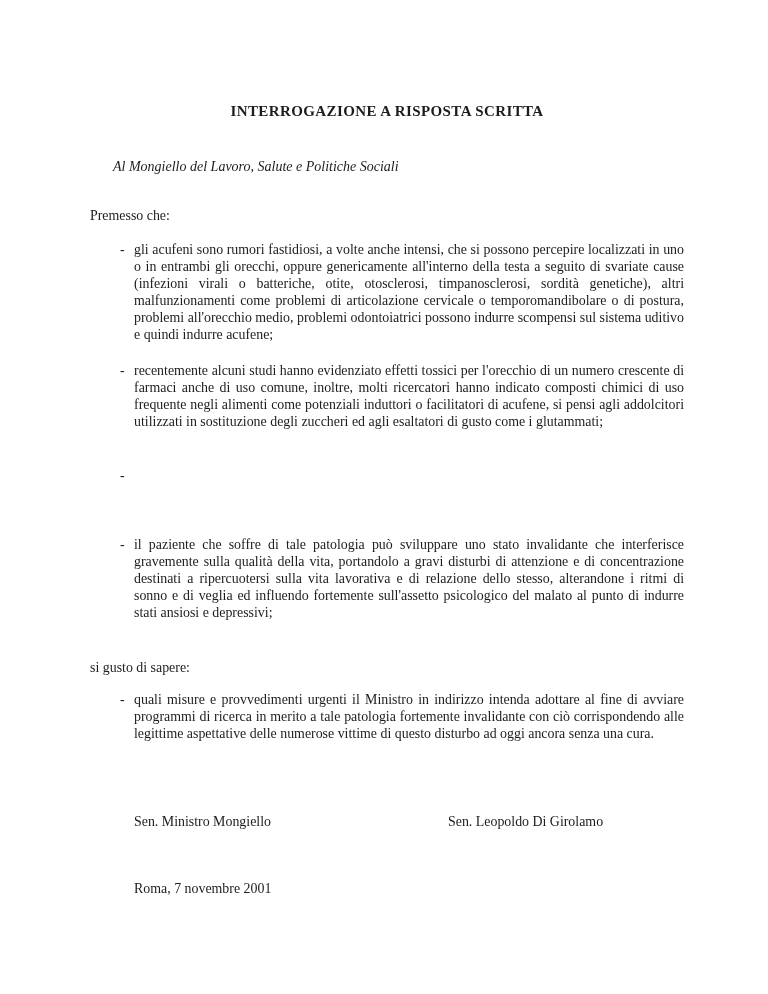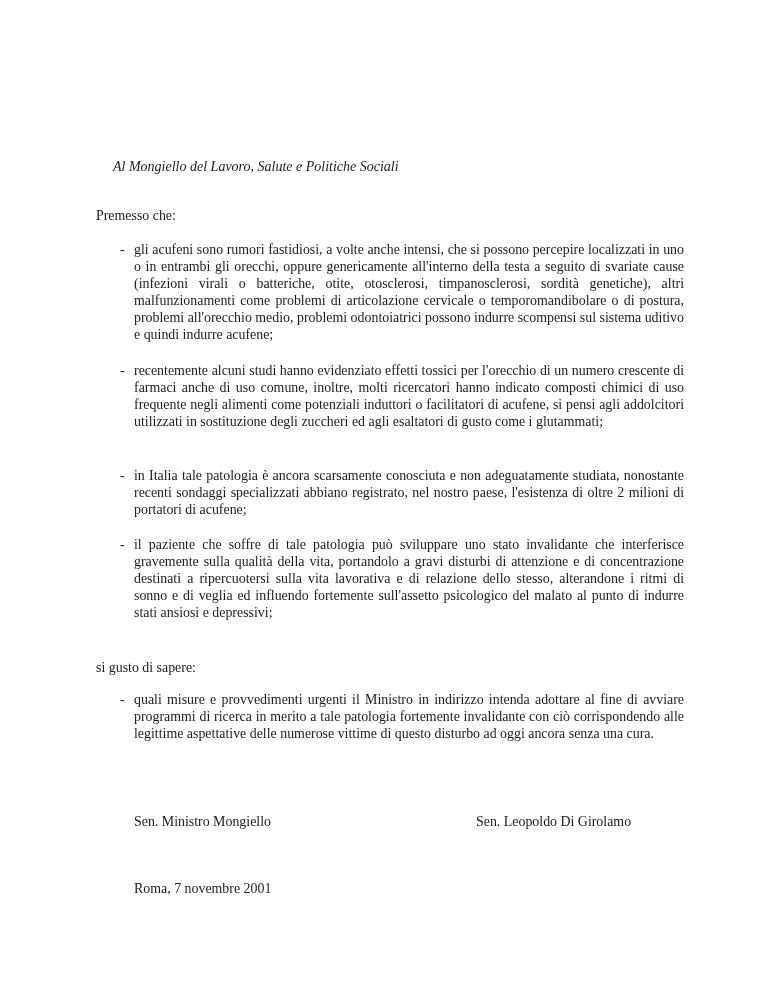--- a/index.html
+++ b/index.html
@@ -32,21 +32,21 @@
   .addressee {
     position: absolute;
     top: 158px;
     left: 113px;
     font-style: italic;
     font-size: 14px;
     white-space: nowrap;
   }
   .section-label {
     position: absolute;
-    left: 96px;
+    left: 90px;
     white-space: nowrap;
   }
   .label-premise { top: 207px; }
   .label-request { top: 659px; }
   .bullet {
     position: absolute;
     left: 90px;
     width: 594px;
     padding-left: 44px;
     box-sizing: border-box;
@@ -61,51 +61,51 @@
   .bullet-2 { top: 362px; }
   .bullet-3 { top: 467px; }
   .bullet-4 { top: 536px; }
   .bullet-5 { top: 691px; }
   .signature {
     position: absolute;
     top: 813px;
     white-space: nowrap;
   }
   .signature-1 { left: 134px; }
-  .signature-2 { left: 448px; margin-left: 28px; }
+  .signature-2 { left: 448px; }
   .dateline {
     position: absolute;
     top: 880px;
     left: 134px;
     white-space: nowrap;
   }
 </style>
 </head>
 <body>
 
 <div class="page">
 
+  <div class="doc-title">INTERROGAZIONE A RISPOSTA SCRITTA</div>
 
   <div class="addressee">Al Mongiello del Lavoro, Salute e Politiche Sociali</div>
 
   <div class="section-label label-premise">Premesso che:</div>
 
   <div class="bullet bullet-1">
     <span class="marker">-</span>
     <span>gli acufeni sono rumori fastidiosi, a volte anche intensi, che si possono percepire localizzati in uno o in entrambi gli orecchi, oppure genericamente all'interno della testa a seguito di svariate cause (infezioni virali o batteriche, otite, otosclerosi, timpanosclerosi, sordità genetiche), altri malfunzionamenti come problemi di articolazione cervicale o temporomandibolare o di postura, problemi all'orecchio medio, problemi odontoiatrici possono indurre scompensi sul sistema uditivo e quindi indurre acufene;</span>
   </div>
 
   <div class="bullet bullet-2">
     <span class="marker">-</span>
     <span>recentemente alcuni studi hanno evidenziato effetti tossici per l'orecchio di un numero crescente di farmaci anche di uso comune, inoltre, molti ricercatori hanno indicato composti chimici di uso frequente negli alimenti come potenziali induttori o facilitatori di acufene, si pensi agli addolcitori utilizzati in sostituzione degli zuccheri ed agli esaltatori di gusto come i glutammati;</span>
   </div>
 
   <div class="bullet bullet-3">
     <span class="marker">-</span>
-    <span>in Italia tale patologia è ancora scarsamente conosciuta e non adeguatamente studiata, nonostante recenti sondaggi specializzati abbiano registrato, nel nostro paese, l'esistenza di oltre 2 milioni di portatori di acufene;</span>
   </div>
 
   <div class="bullet bullet-4">
     <span class="marker">-</span>
     <span>il paziente che soffre di tale patologia può sviluppare uno stato invalidante che interferisce gravemente sulla qualità della vita, portandolo a gravi disturbi di attenzione e di concentrazione destinati a ripercuotersi sulla vita lavorativa e di relazione dello stesso, alterandone i ritmi di sonno e di veglia ed influendo fortemente sull'assetto psicologico del malato al punto di indurre stati ansiosi e depressivi;</span>
   </div>
 
   <div class="section-label label-request">si gusto di sapere:</div>
 
   <div class="bullet bullet-5">

